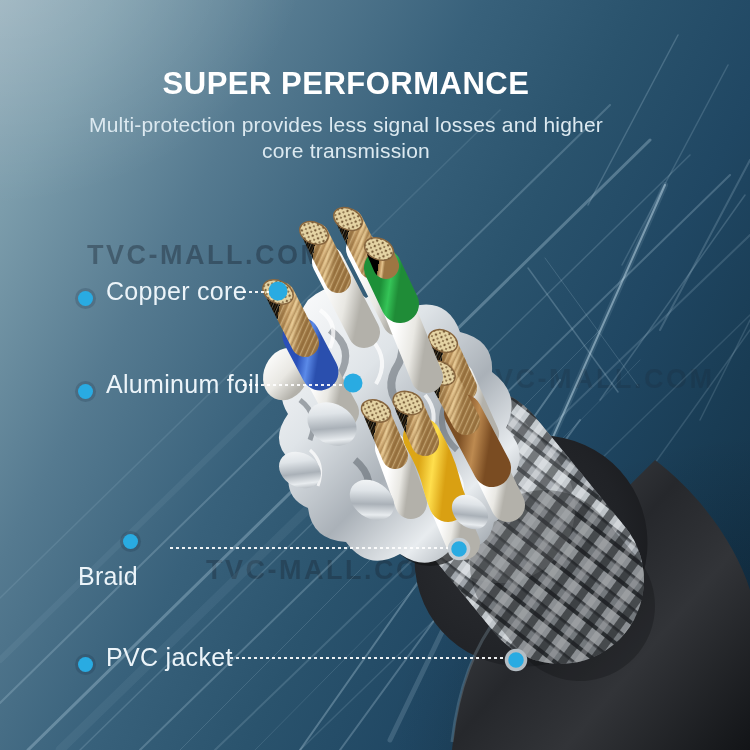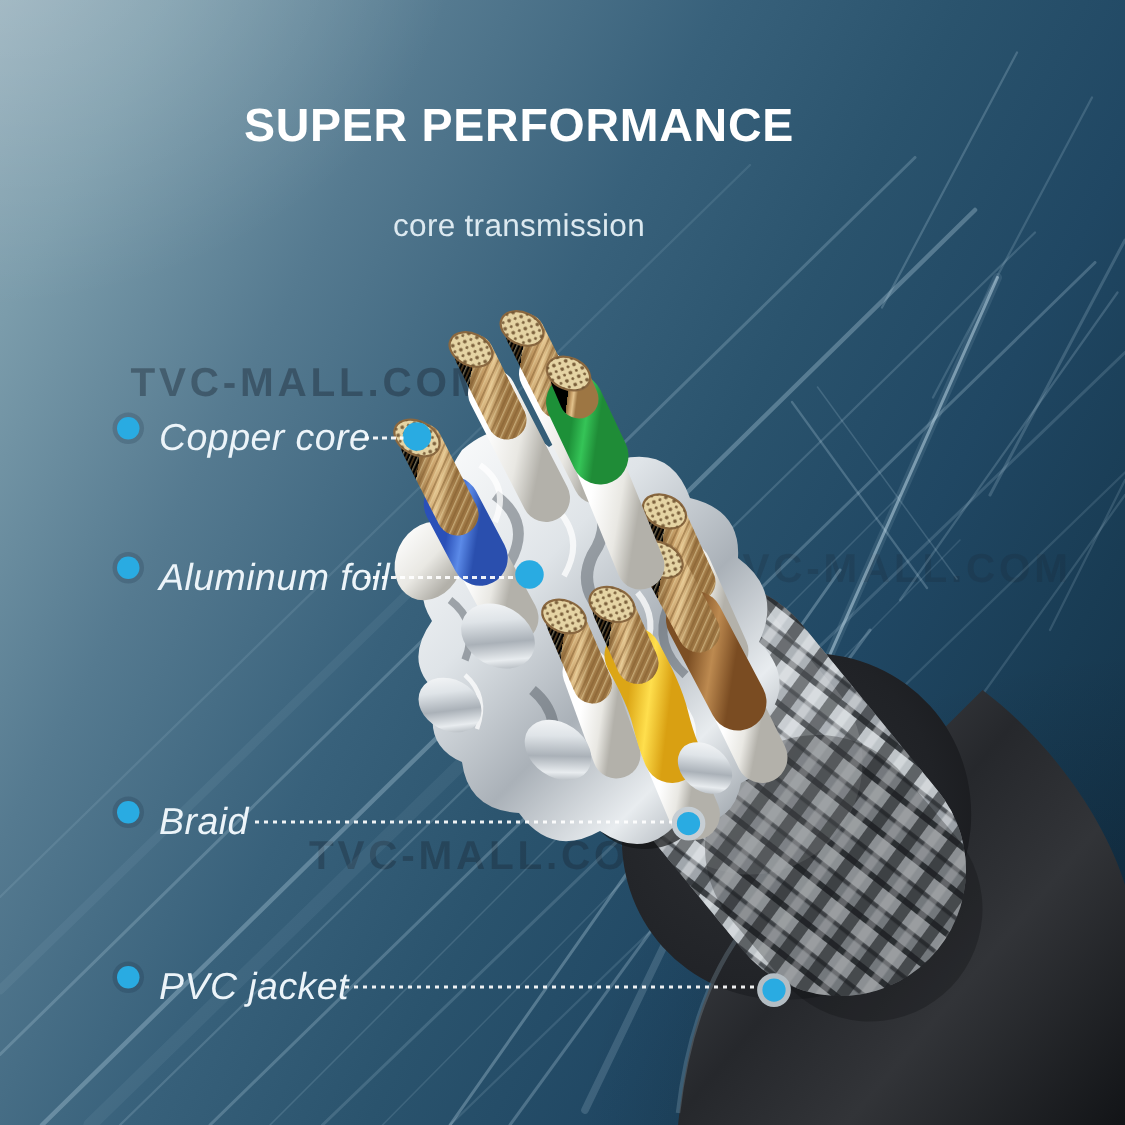--- a/index.html
+++ b/index.html
@@ -21,29 +21,29 @@
   .wm3{left:206px;top:555px;opacity:.85;}
   svg.cable{position:absolute;left:0;top:0;width:750px;height:750px;}
   .header{position:absolute;left:0;top:66px;width:692px;text-align:center;}
   .title{
     margin:0;color:var(--c-title,#ffffff);font-size:31px;font-weight:700;letter-spacing:.5px;
   }
   .subtitle{
     margin:10px 0 0 0;color:var(--c-subtitle,#dce9f0);font-size:21px;font-weight:400;
     line-height:26px;letter-spacing:.2px;
   }
-  .callout{position:absolute;display:flex;align-items:flex-start;gap:13px;height:28px;font-style:italic;}
+  .callout{position:absolute;display:flex;align-items:flex-end;gap:13px;height:28px;}
   .bullet{
     width:15px;height:15px;border-radius:50%;background:var(--c-accent,#29abe2);flex:0 0 auto;
     box-shadow:0 0 0 3px rgba(15,35,55,.18);
   }
   .callout-label{color:var(--c-label,#ecf4f9);font-size:25px;letter-spacing:.3px;white-space:nowrap;}
   .co1{left:78px;top:278px;}
   .co2{left:78px;top:371px;}
-  .co3{left:78px;top:534px;}
+  .co3{left:78px;top:534px;flex-direction:column;}
   .co4{left:78px;top:644px;}
   .leader{
     position:absolute;height:2px;
     background:repeating-linear-gradient(90deg, rgba(255,255,255,.92) 0 3px, rgba(255,255,255,0) 3px 6px);
   }
   .ld1{left:243px;top:291px;width:26px;}
   .ld2{left:243px;top:384px;width:100px;}
   .ld3{left:170px;top:547px;width:278px;}
   .ld4{left:230px;top:657px;width:274px;}
   .marker-dot{fill:var(--c-accent,#29abe2);}
@@ -278,21 +278,21 @@
     <g>
       <circle class="marker-dot" cx="278" cy="291" r="9.5"></circle>
       <circle class="marker-dot" cx="353" cy="383" r="9.5"></circle>
       <circle class="marker-dot" cx="459" cy="549" r="9.5" stroke="#c6ced4" stroke-width="3.5"></circle>
       <circle class="marker-dot" cx="516" cy="660" r="9.5" stroke="#b4bdc3" stroke-width="3.5"></circle>
     </g>
   </svg>
 
   <div class="header">
     <h1 class="title">SUPER PERFORMANCE</h1>
-    <p class="subtitle"><br>
+    <p class="subtitle"><span>Multi-protection provides less signal losses and higher</span><br>
     <span>core transmission</span></p>
   </div>
 
   <div class="callout co1">
     <span class="bullet"></span>
     <span class="callout-label">Copper core</span>
   </div>
   <div class="callout co2">
     <span class="bullet"></span>
     <span class="callout-label">Aluminum foil</span>

